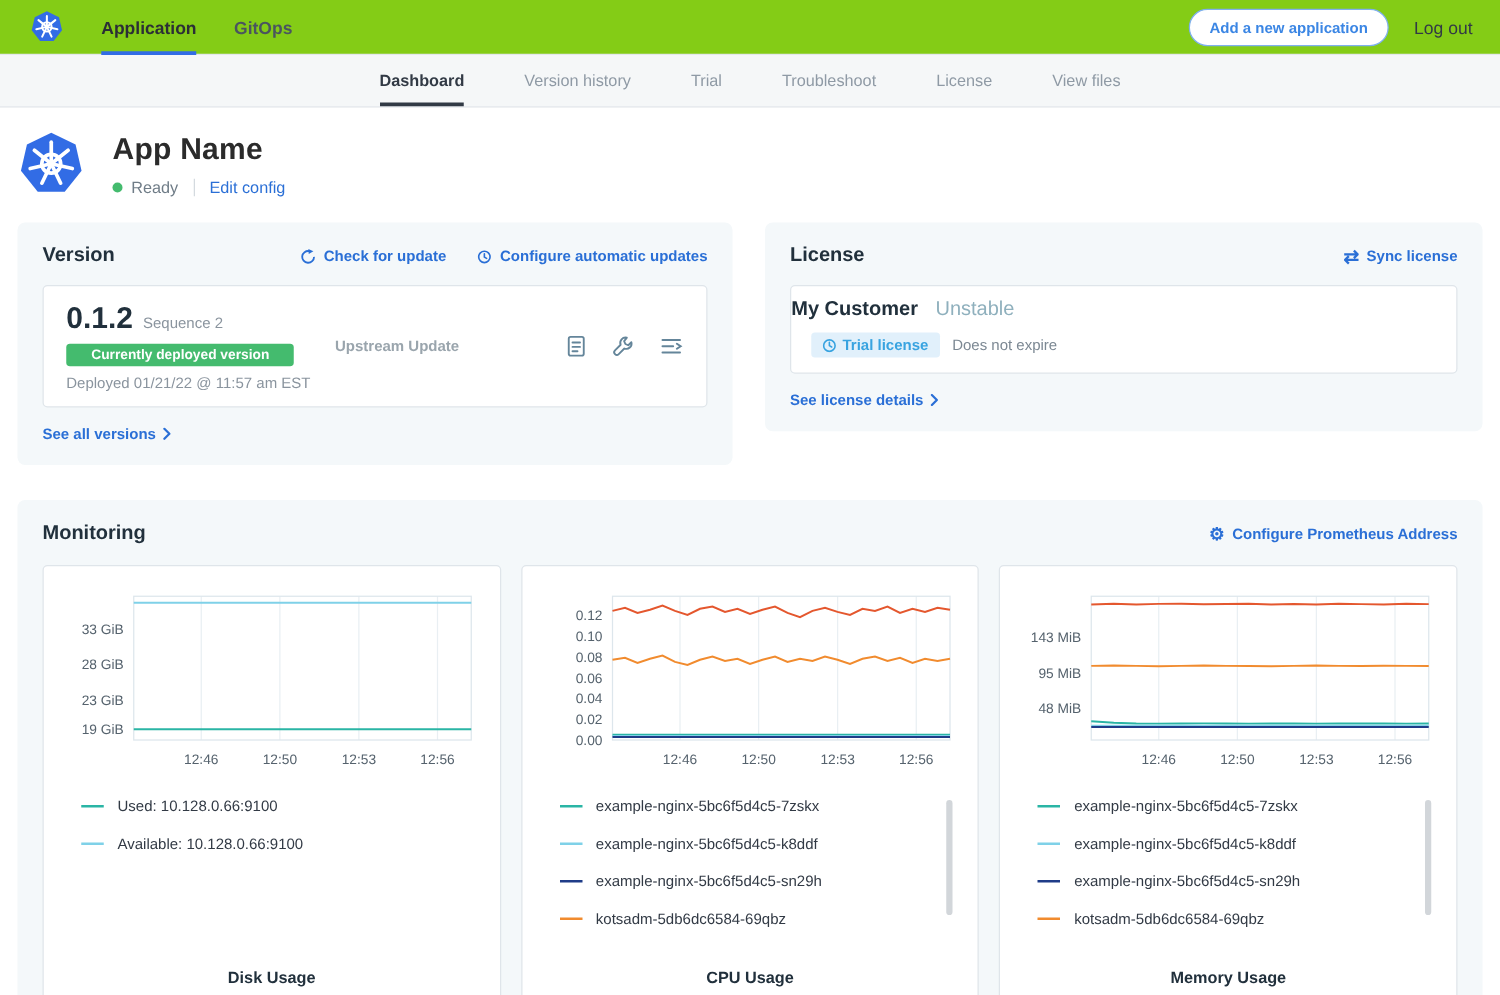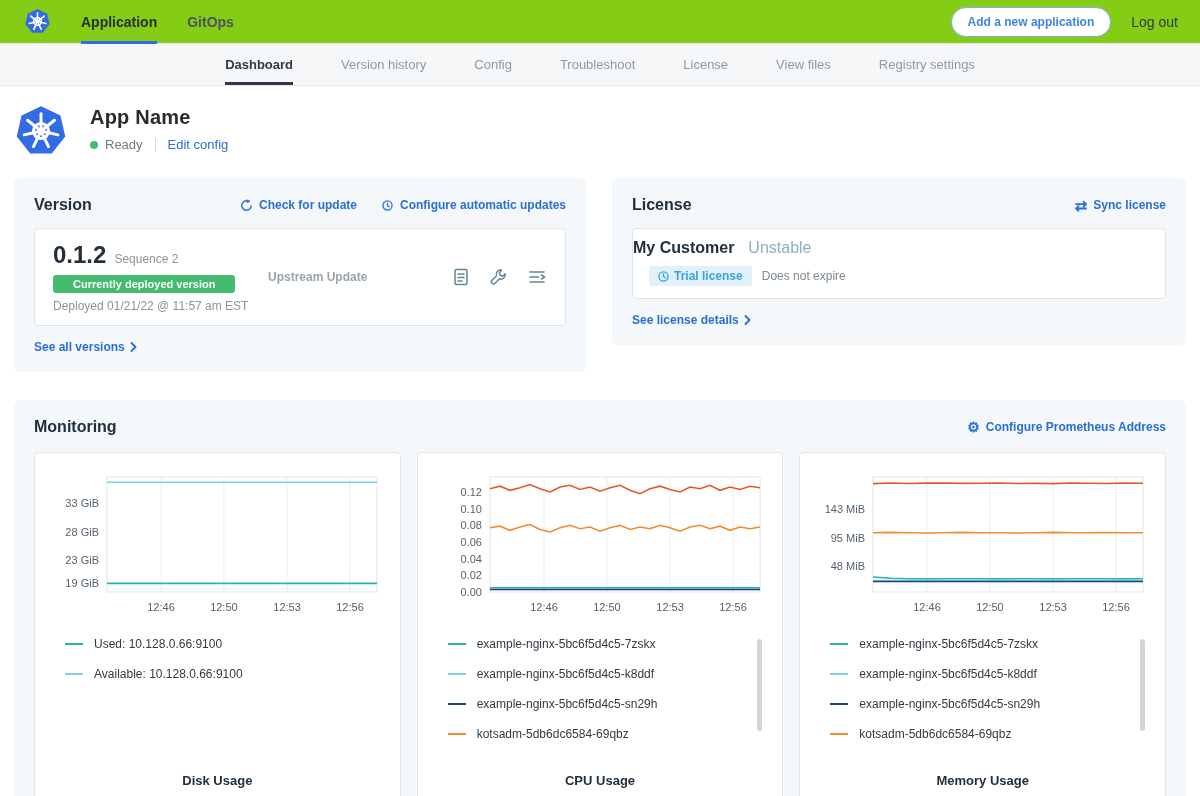--- a/index.html
+++ b/index.html
@@ -17,21 +17,21 @@
 
   
   .subnav { height: 42px; background: #f5f7f8; border-bottom: 1px solid #e4e8ec; display: flex; justify-content: center; gap: 48px; }
   .subnav-item { display: flex; align-items: center; font-size: 13px; color: #8f9aa5; cursor: pointer; border-bottom: 3px solid transparent; padding-top: 3px; }
   .subnav-item.active { color: #323a45; font-weight: bold; border-bottom-color: #323a45; }
 
   
   .app-header { display: flex; align-items: flex-start; padding: 18px 14px 20px 14px; }
   .app-logo { width: 54px; height: 54px; display: flex; }
   .app-header-text { margin-left: 22px; padding-top: 2px; }
-  .app-title { font-size: 20px; font-weight: bold; color: #2b2b2b; letter-spacing: 0.2px; }
+  .app-title { font-size: 24px; font-weight: bold; color: #2b2b2b; letter-spacing: 0.2px; }
   .app-status-row { display: flex; align-items: center; margin-top: 8px; font-size: 13px; }
   .status-dot { width: 8px; height: 8px; border-radius: 50%; background: #44bb6e; margin-right: 7px; }
   .status-text { color: #6f7c87; }
   .status-divider { width: 1px; height: 14px; background: #d4dadf; margin: 0 12px; }
   .link { color: #2a6fd6; cursor: pointer; text-decoration: none; }
 
   
   .cards-row { display: flex; gap: 26px; padding: 0 14px; align-items: flex-start; }
   .card { background: #f4f8fa; border-radius: 6px; padding: 18px 20px; }
   .card-header { display: flex; align-items: center; }
@@ -102,25 +102,24 @@
     <span class="topnav-tab">GitOps</span>
     <span class="topnav-right">
       <button class="add-app-btn">Add a new application</button>
       <span class="logout">Log out</span>
     </span>
   </div>
 
   <div class="subnav">
     <span class="subnav-item active">Dashboard</span>
     <span class="subnav-item">Version history</span>
-    <span class="subnav-item">Config</span>
+    <span class="subnav-item">Trial</span>
     <span class="subnav-item">Troubleshoot</span>
     <span class="subnav-item">License</span>
     <span class="subnav-item">View files</span>
-    <span class="subnav-item">Registry settings</span>
   </div>
 
   <div class="app-header">
     <span class="app-logo">
       <svg viewBox="0 0 100 100" width="54" height="54">
         <polygon points="50,4 86,21.3 94.9,60.2 70,91.5 30,91.5 5.1,60.2 14,21.3" fill="#326ce5"></polygon>
         <g stroke="#fff" stroke-width="5.5" stroke-linecap="round">
           <circle cx="50" cy="50" r="14" fill="none"></circle>
           <line x1="50" y1="50" x2="50" y2="18"></line>
           <line x1="50" y1="50" x2="75" y2="30.1"></line>

